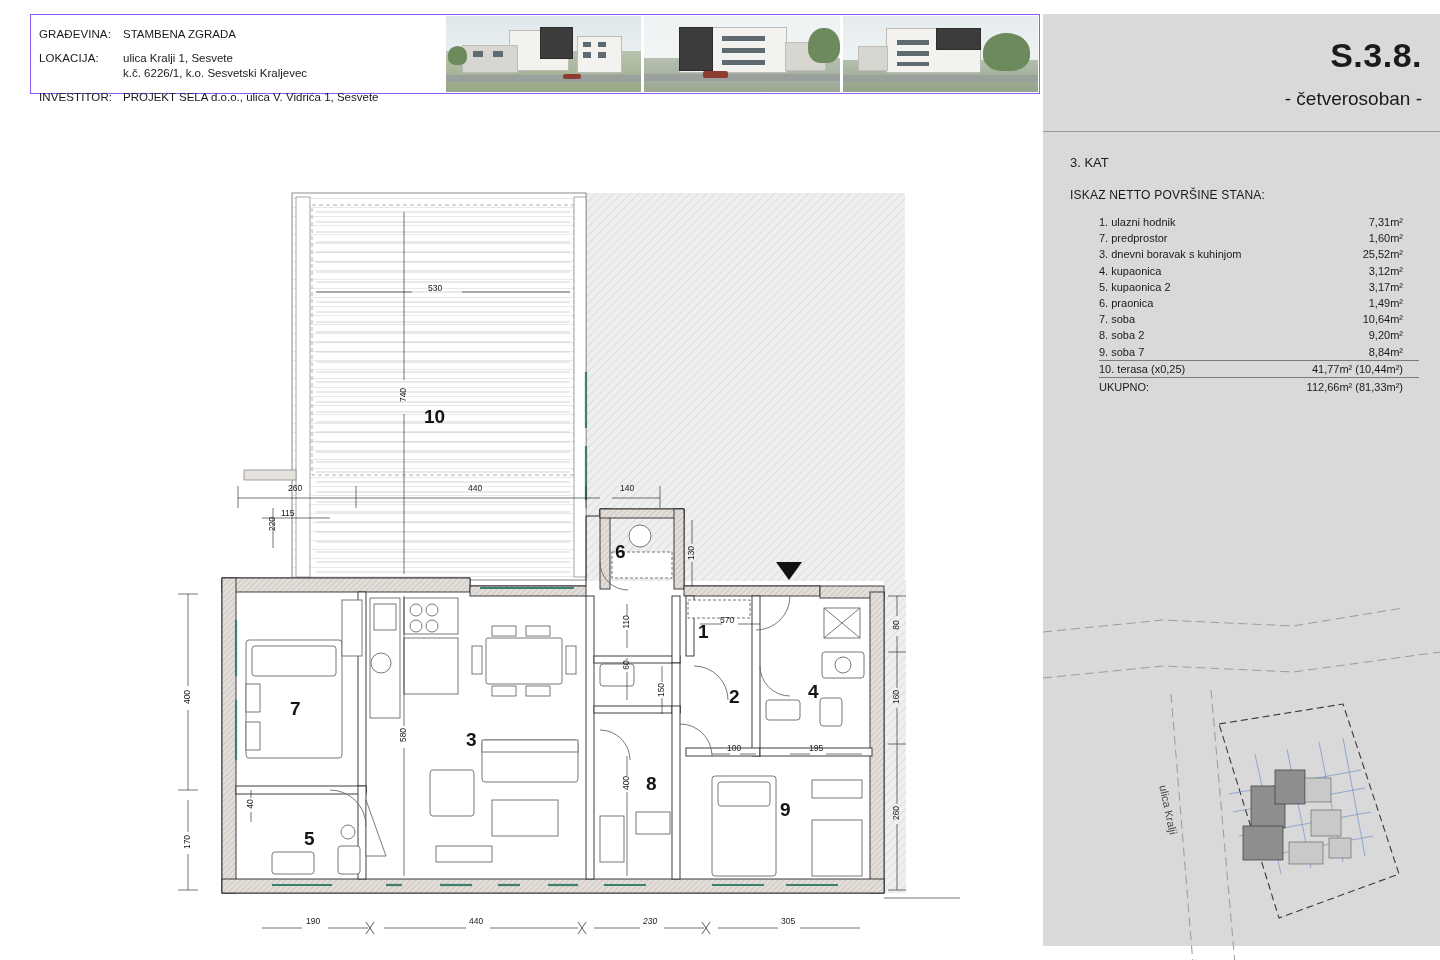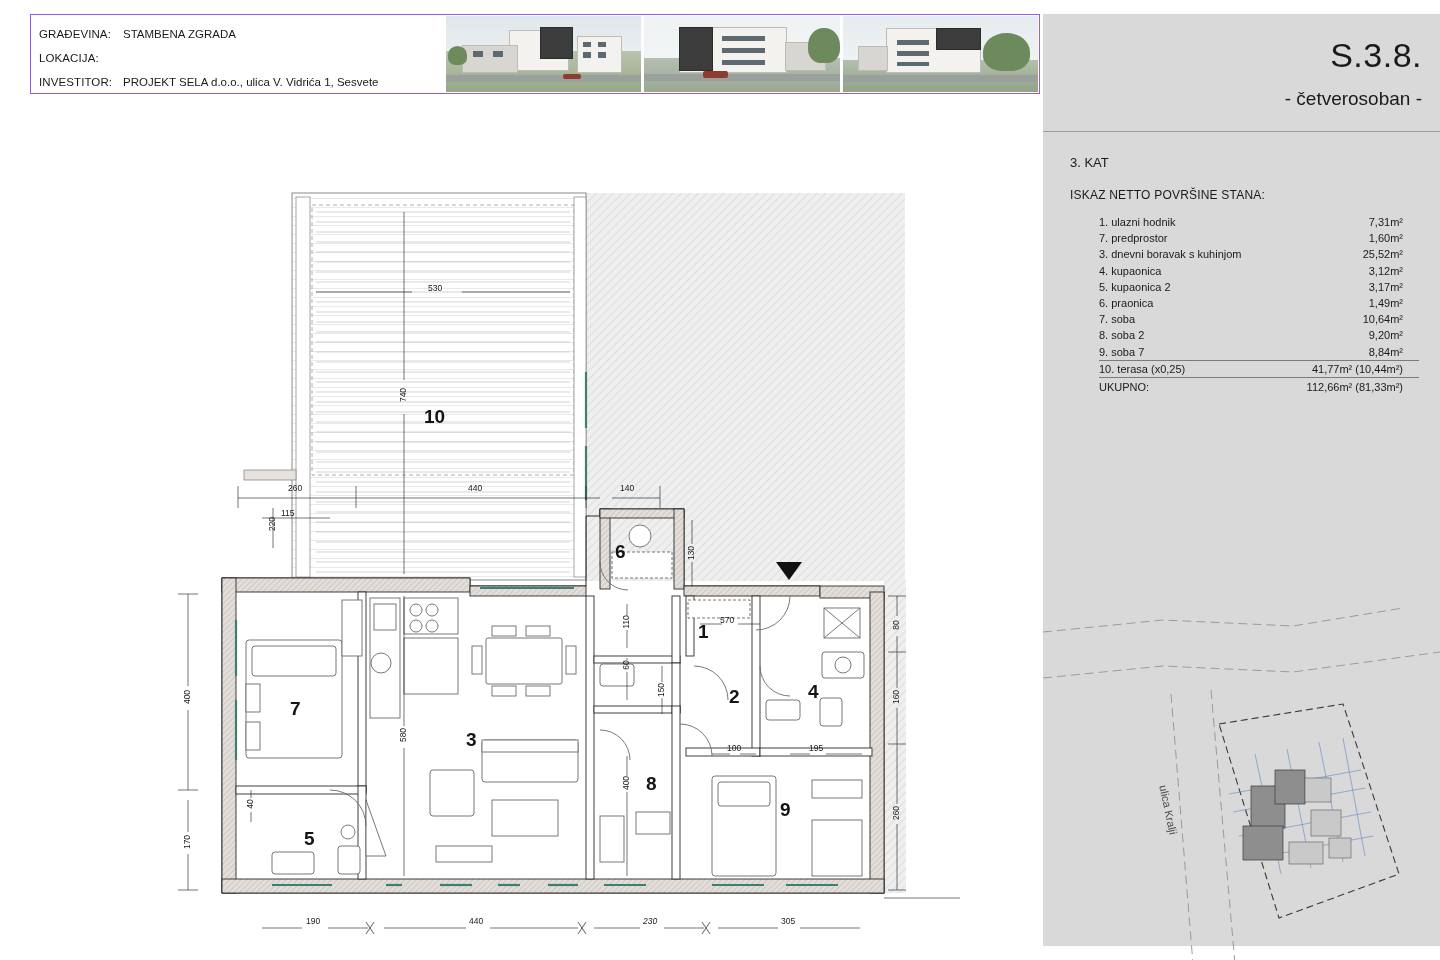--- a/index.html
+++ b/index.html
@@ -39,21 +39,21 @@
   .road{position:absolute;background:#9aa09c;}
   .car{position:absolute;background:#8e3b32;border-radius:2px;}
 
   
   .rightpanel{
     position:absolute;left:1043px;top:14px;width:397px;height:932px;
     background:#d9d9d9;
   }
   .code{
     position:absolute;right:18px;top:22px;text-align:right;
-    font-size:34px;font-weight:normal;letter-spacing:.5px;
+    font-size:34px;font-weight:bold;letter-spacing:.5px;
   }
   .subcode{
     position:absolute;right:18px;top:74px;text-align:right;
     font-size:19px;
   }
   .hdrline{position:absolute;left:0;top:117px;width:397px;height:1px;background:#9a9a9a;}
   .floor{position:absolute;left:27px;top:141px;font-size:13px;}
   .iskaz{position:absolute;left:27px;top:174px;font-size:12px;letter-spacing:.2px;}
   .table{position:absolute;left:56px;top:200px;width:320px;font-size:11px;}
   .trow{display:flex;line-height:16.2px;}
@@ -81,20 +81,24 @@
 <div class="sheet">
 
   <div class="header">
     <div class="header-text">
       <div class="hrow">
         <div class="hlabel">GRAĐEVINA:</div>
         <div class="hval">STAMBENA ZGRADA</div>
       </div>
       <div class="hrow">
         <div class="hlabel">LOKACIJA:</div>
+        <div class="hval">
+          <span>ulica Kralji 1, Sesvete</span>
+          <span class="sub">k.č. 6226/1, k.o. Sesvetski Kraljevec</span>
+        </div>
       </div>
       <div class="hrow">
         <div class="hlabel">INVESTITOR:</div>
         <div class="hval">PROJEKT SELA d.o.o., ulica V. Vidrića 1, Sesvete</div>
       </div>
     </div>
 
     <div class="header-photos">
       <div class="photo ph1">
         <div class="bld" style="left:32%;top:18%;width:30%;height:52%;"></div>

